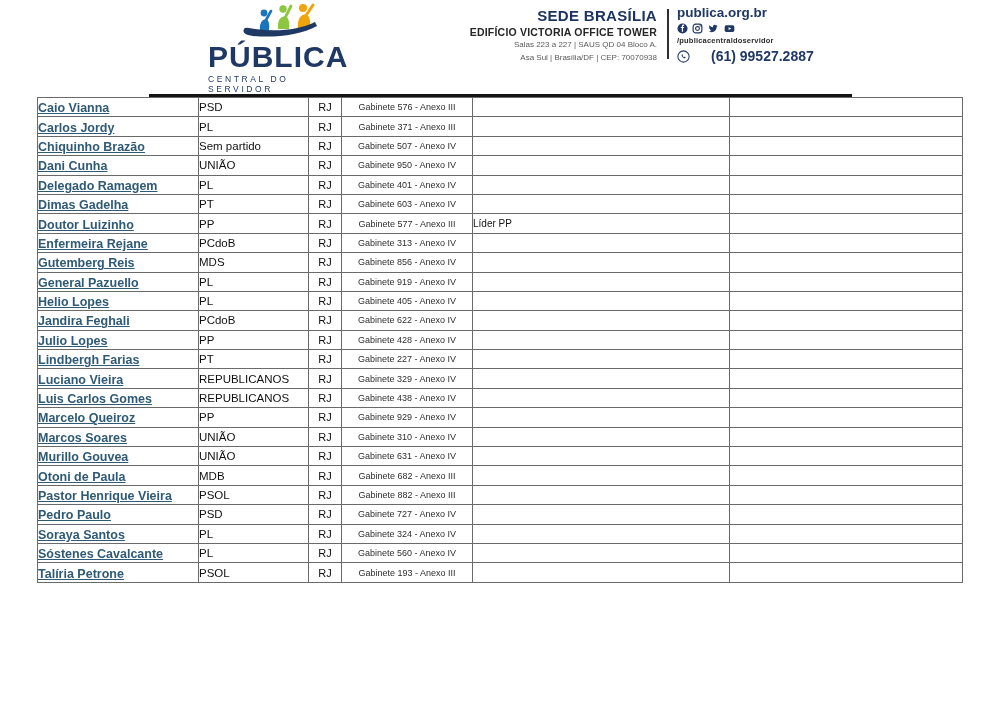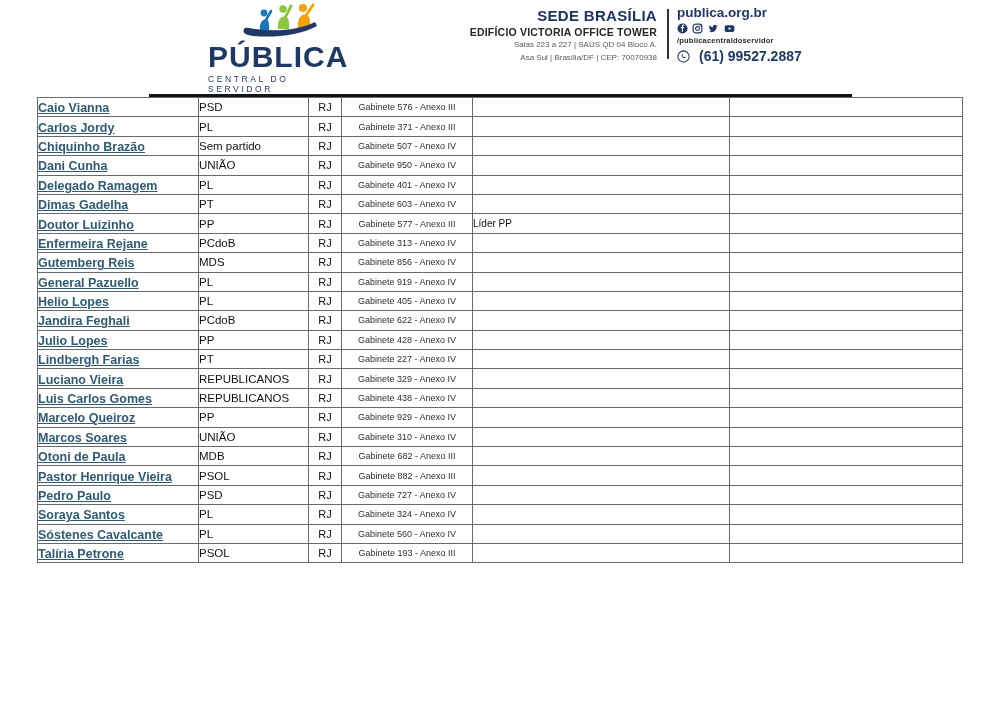--- a/index.html
+++ b/index.html
@@ -19,21 +19,21 @@
   .office-addr{font-size:8px;color:#5a5a5a;line-height:1.45;margin-top:1px;}
 
   .header-divider{position:absolute;left:667px;top:9px;width:2px;height:50px;background:#2f2f2f;}
 
   
   .contact-block{position:absolute;left:677px;top:5px;width:150px;}
   .contact-site{font-size:13.5px;font-weight:bold;color:#203864;line-height:1.2;}
   .social-row{display:flex;gap:4px;align-items:center;margin-top:2px;}
   .social-row svg{display:block;}
   .contact-handle{font-size:7.5px;font-weight:bold;color:#2b2b2b;margin-top:2px;letter-spacing:.2px;}
-  .phone-row{display:flex;align-items:center;gap:9px;margin-top:3px;}
+  .phone-row{display:flex;align-items:center;gap:21px;margin-top:3px;}
   .contact-phone{font-size:14px;font-weight:bold;color:#203864;}
 
   
   .header-rule{position:absolute;left:149px;top:94px;width:703px;height:3px;background:#141414;}
   .table-wrap{position:absolute;left:37px;top:97px;}
   .tbl{border-collapse:collapse;table-layout:fixed;width:925px;}
   .tbl td{border:1px solid #6a6a6a;height:18.4px;padding:0;overflow:hidden;white-space:nowrap;vertical-align:middle;}
   .c-name{padding-left:3px;}
   .name-link{color:#2f5a76;font-weight:bold;font-size:12.5px;text-decoration:underline;cursor:pointer;}
   .c-party{padding-left:6px;font-size:11.5px;color:#111;}
@@ -257,20 +257,28 @@
   </tr>
           <tr>
     <td class="c-name"><a class="name-link">Marcos Soares</a></td>
     <td class="c-party">UNIÃO</td>
     <td class="c-state">RJ</td>
     <td class="c-office">Gabinete 310 - Anexo IV</td>
     <td class="c-note"></td>
     <td class="c-extra"></td>
   </tr>
           <tr>
+    <td class="c-name"><a class="name-link">Murillo Gouvea</a></td>
+    <td class="c-party">UNIÃO</td>
+    <td class="c-state">RJ</td>
+    <td class="c-office">Gabinete 631 - Anexo IV</td>
+    <td class="c-note"></td>
+    <td class="c-extra"></td>
+  </tr>
+          <tr>
     <td class="c-name"><a class="name-link">Otoni de Paula</a></td>
     <td class="c-party">MDB</td>
     <td class="c-state">RJ</td>
     <td class="c-office">Gabinete 682 - Anexo III</td>
     <td class="c-note"></td>
     <td class="c-extra"></td>
   </tr>
           <tr>
     <td class="c-name"><a class="name-link">Pastor Henrique Vieira</a></td>
     <td class="c-party">PSOL</td>

